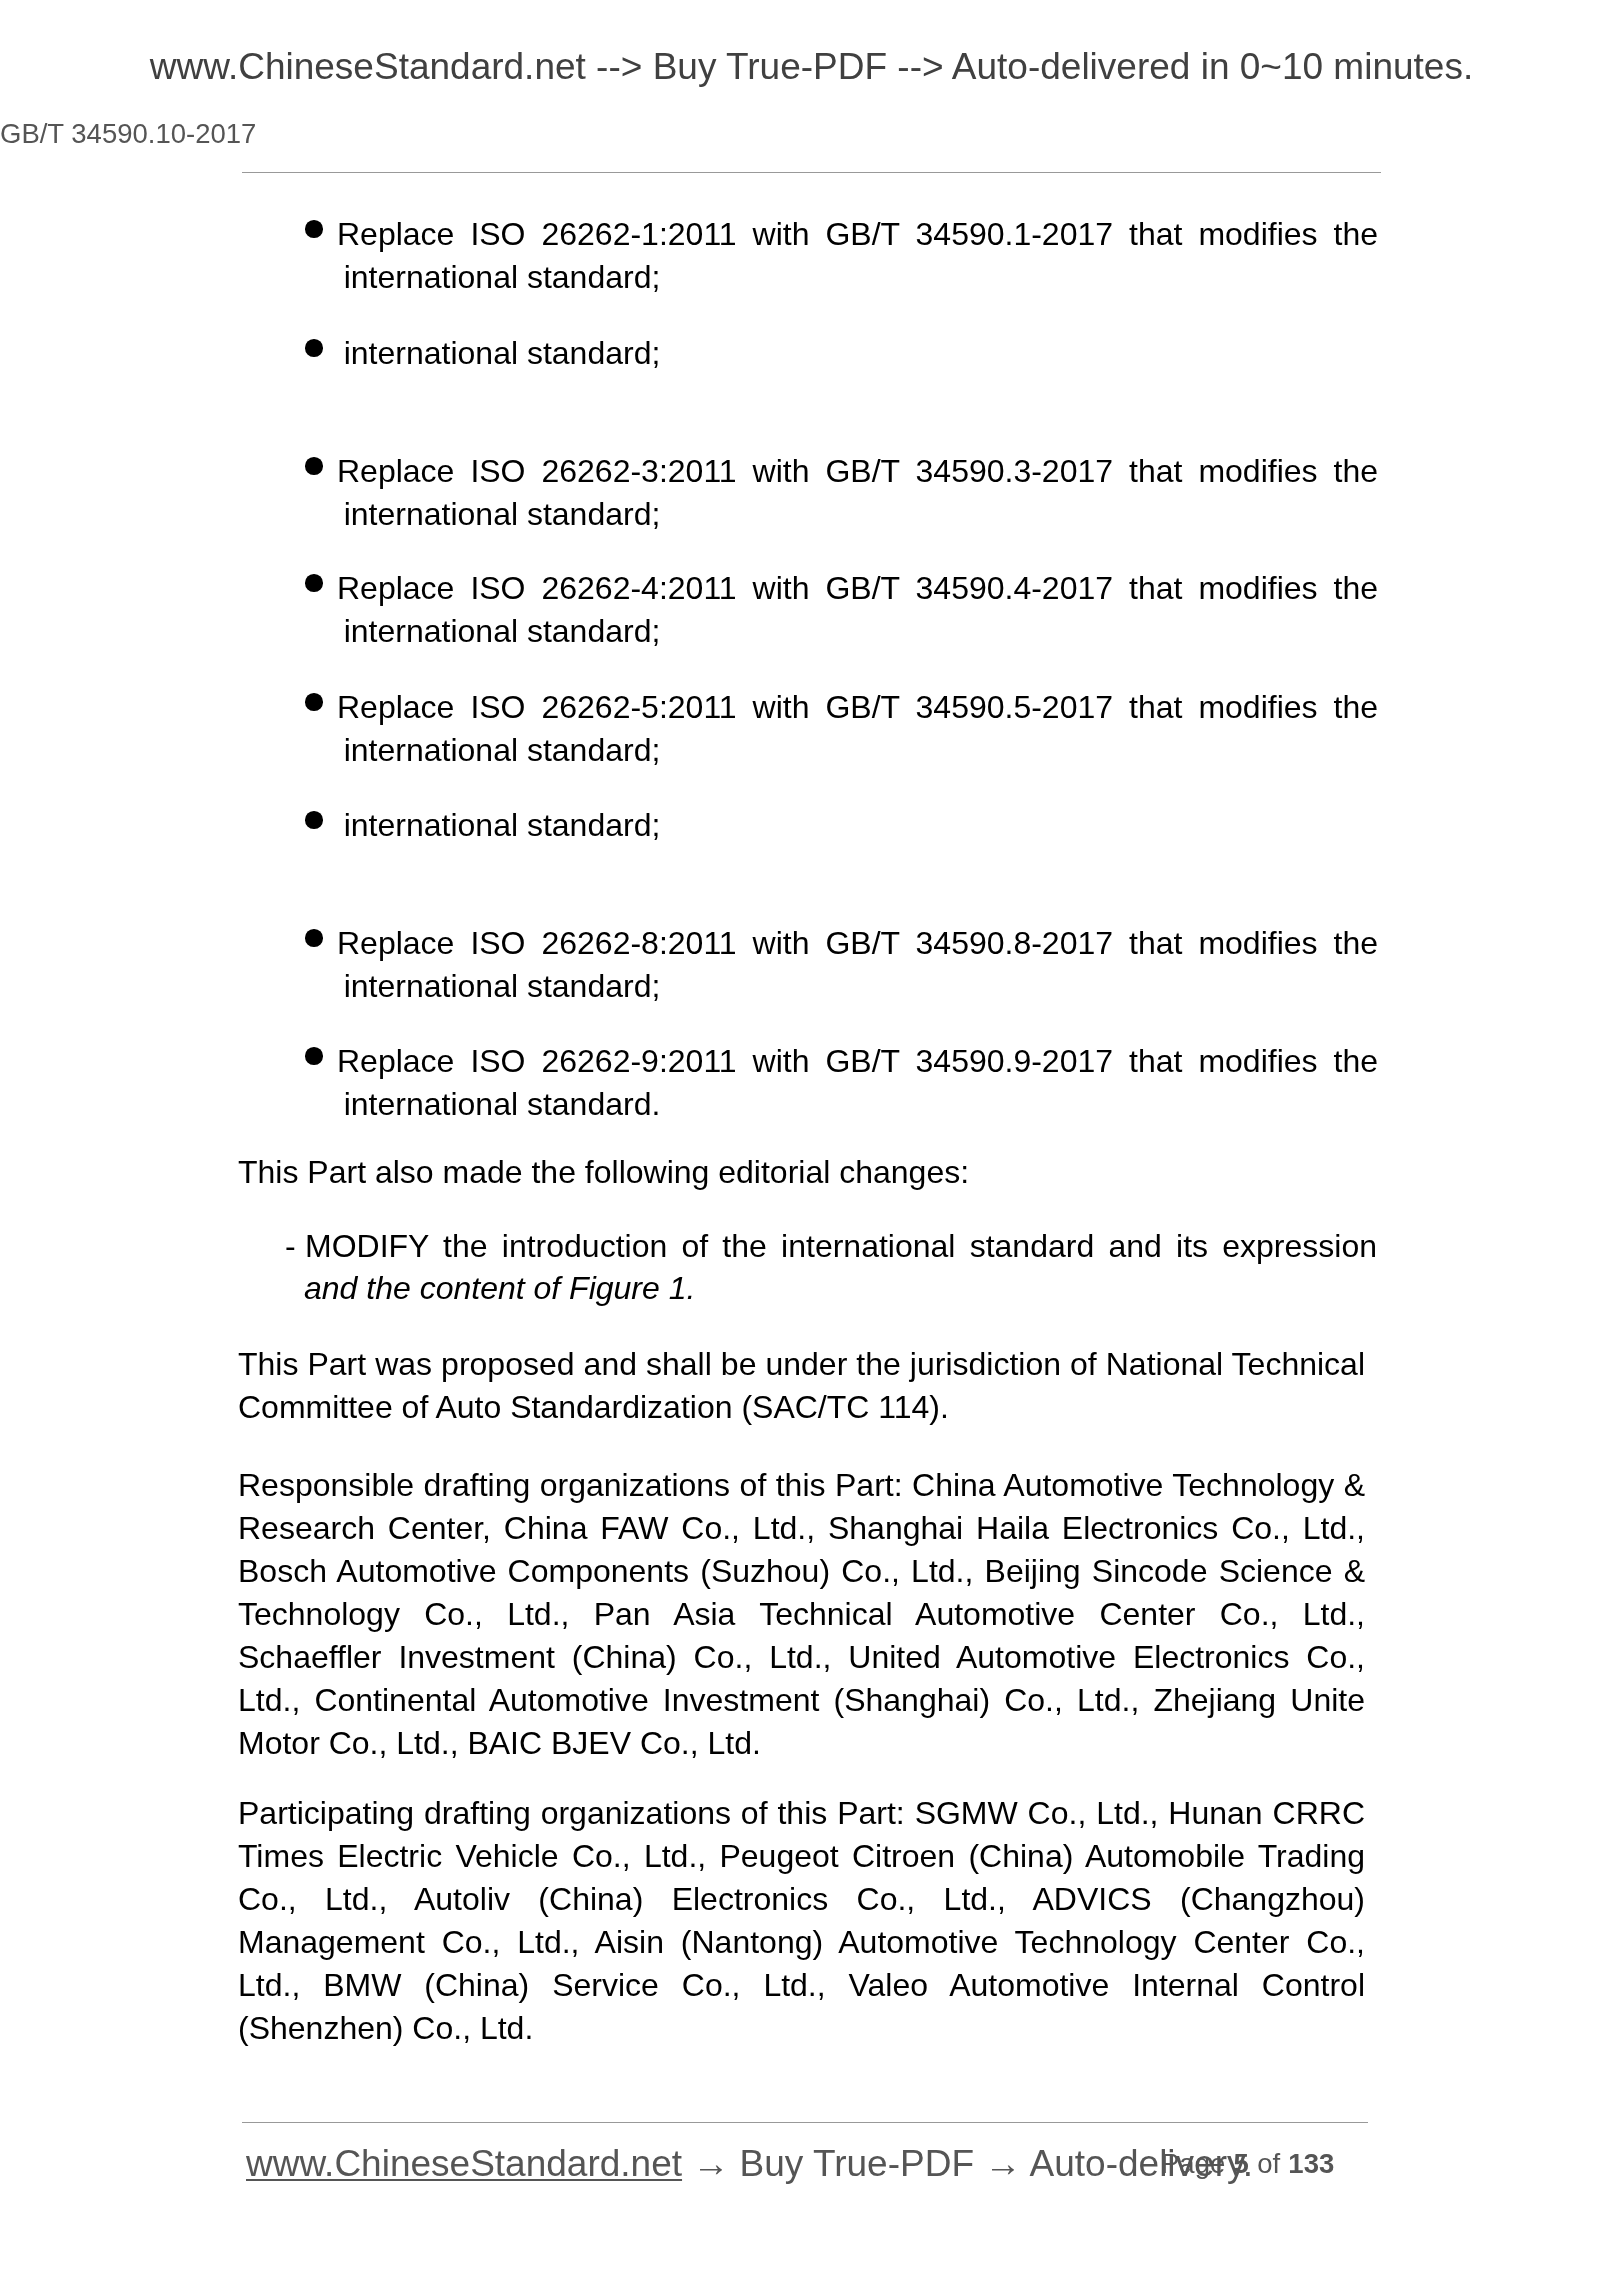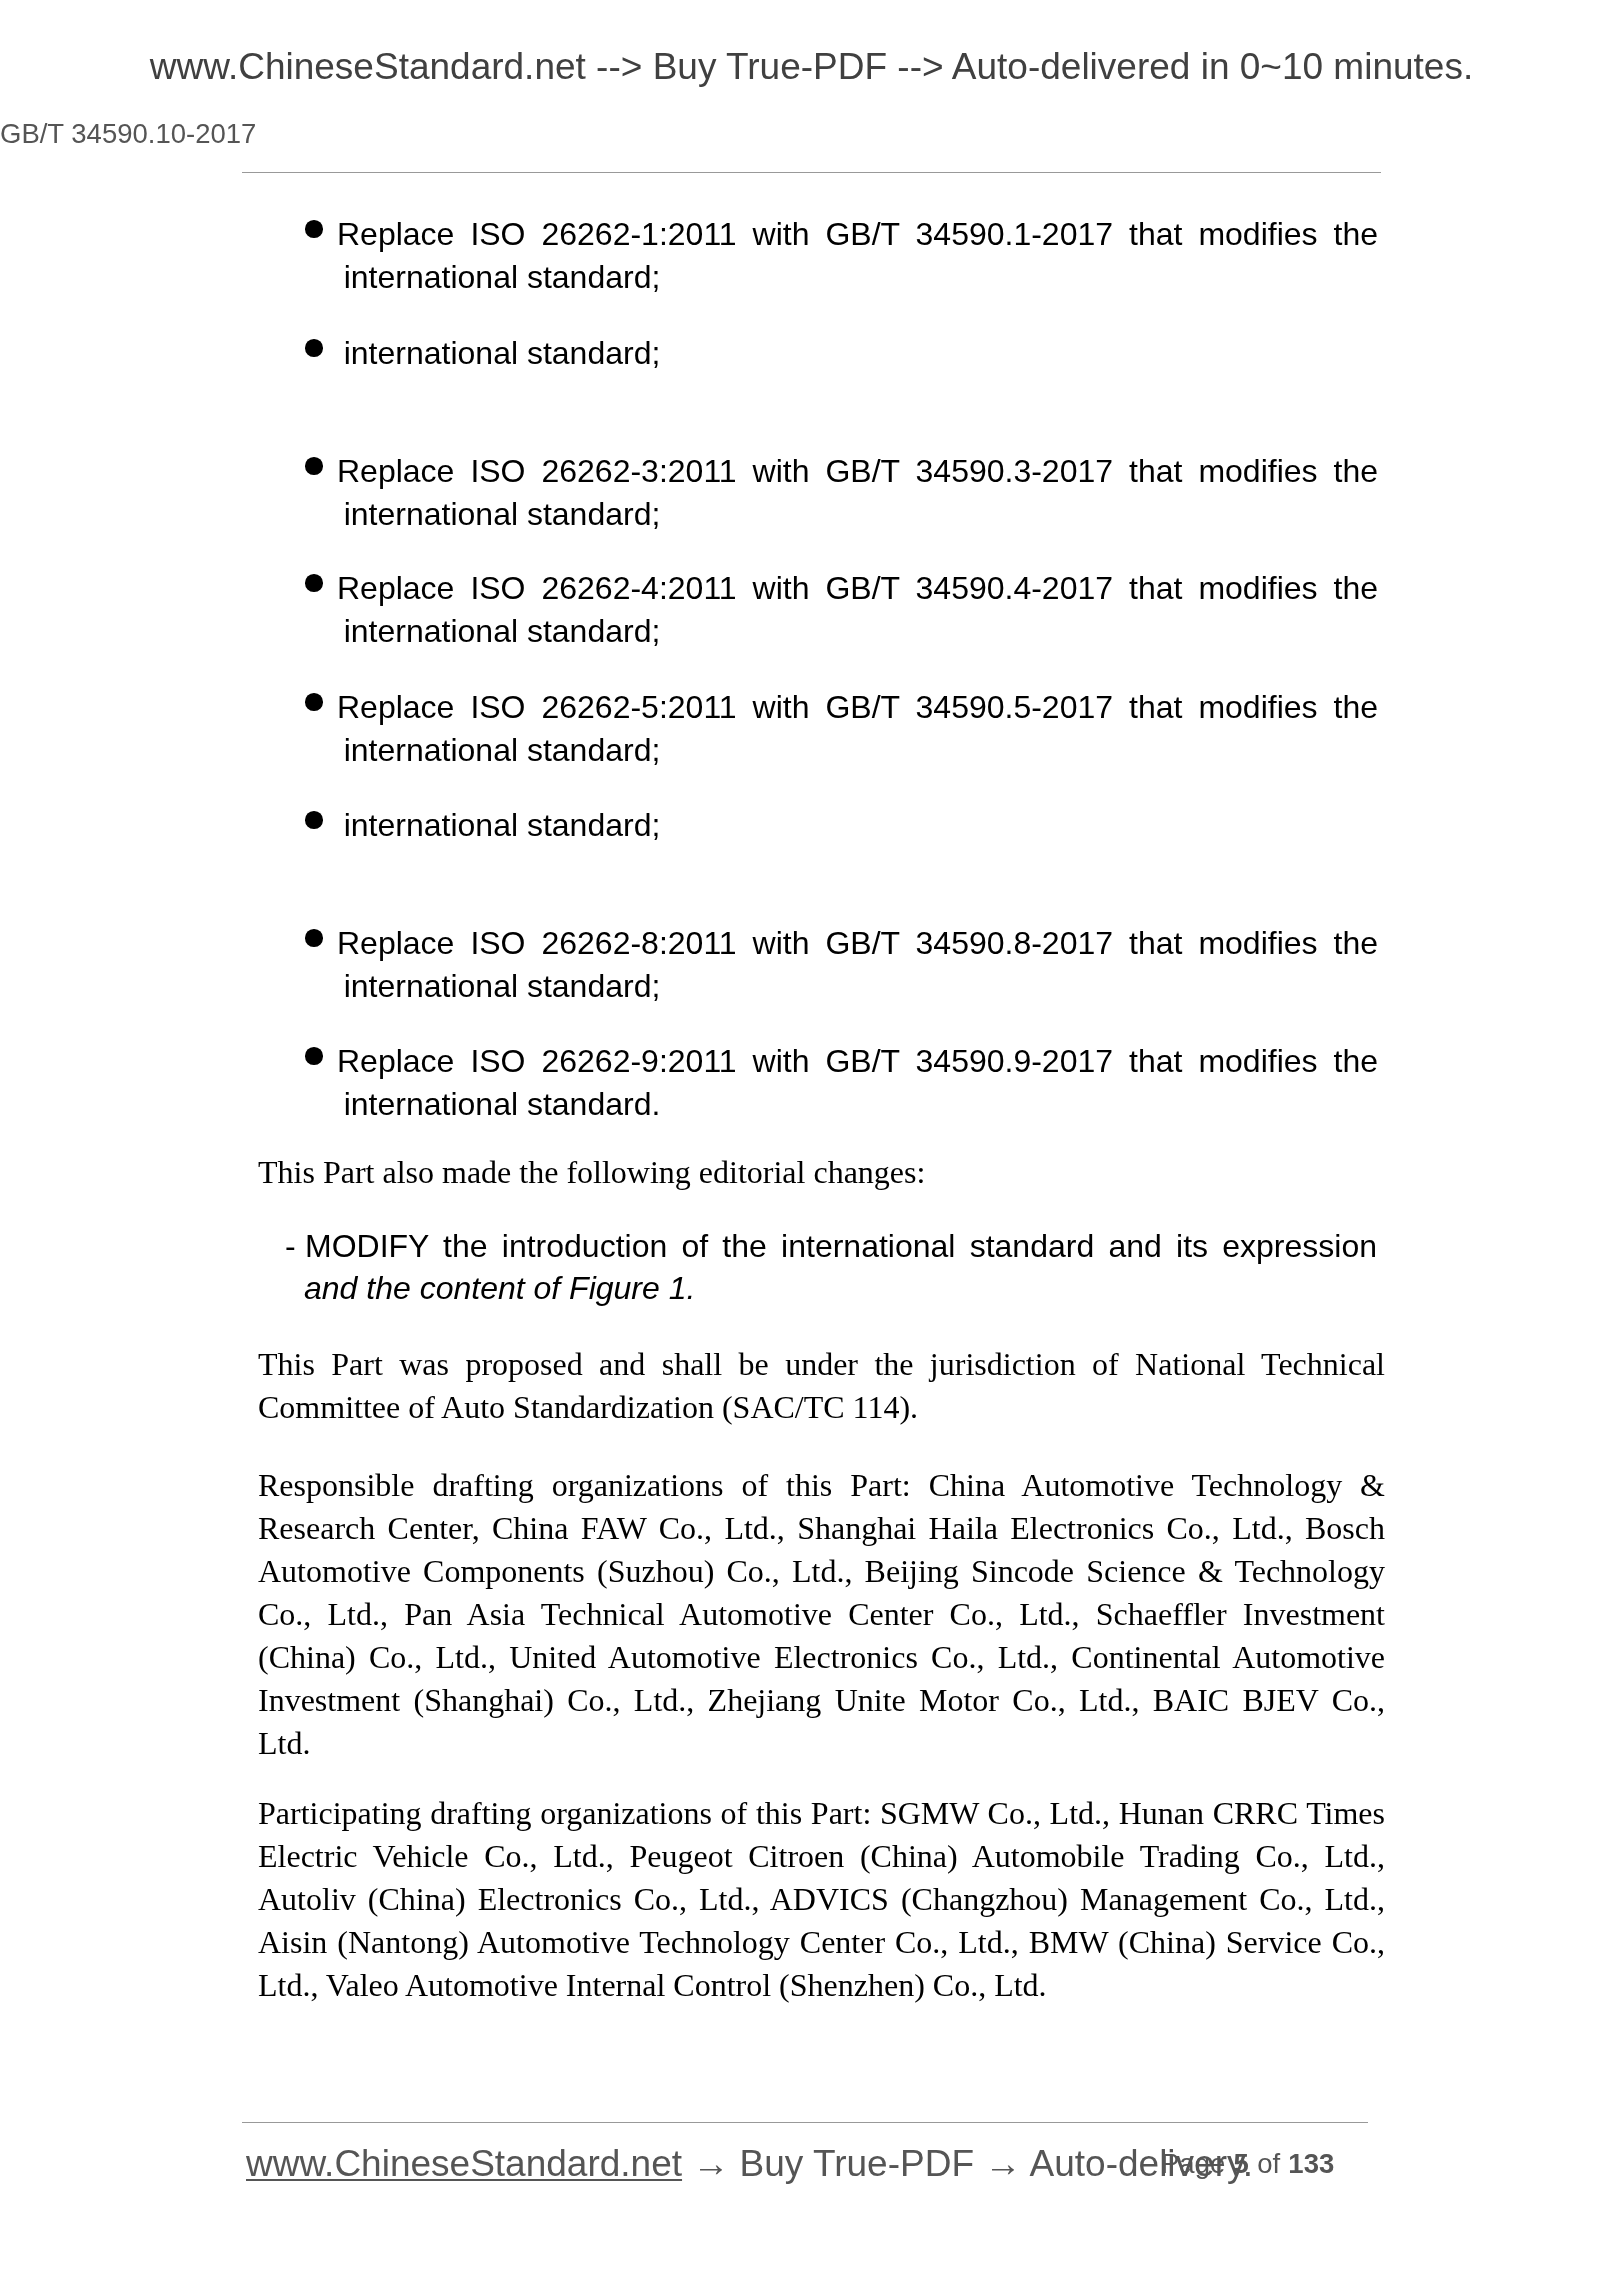--- a/index.html
+++ b/index.html
@@ -58,21 +58,21 @@
     position: absolute;
     left: 32px; width: 1041px;
     text-indent: 0;
     margin-top: 8px;
   }
   .bullet .btext .line2 {
     padding-left: 6.7px;
   }
 
   .para {
-    left: 258px; width: 1127px; font-family: Liberation Serif, serif;
+    left: 238px; width: 1127px;
   }
   .dash-item {
     left: 285px; width: 1092px;
   }
   .dash-item .dash {
     position: absolute; left: 0; top: 0;
   }
   .dash-item .dtext {
     position: absolute; left: 20px; width: 1072px;
   }

